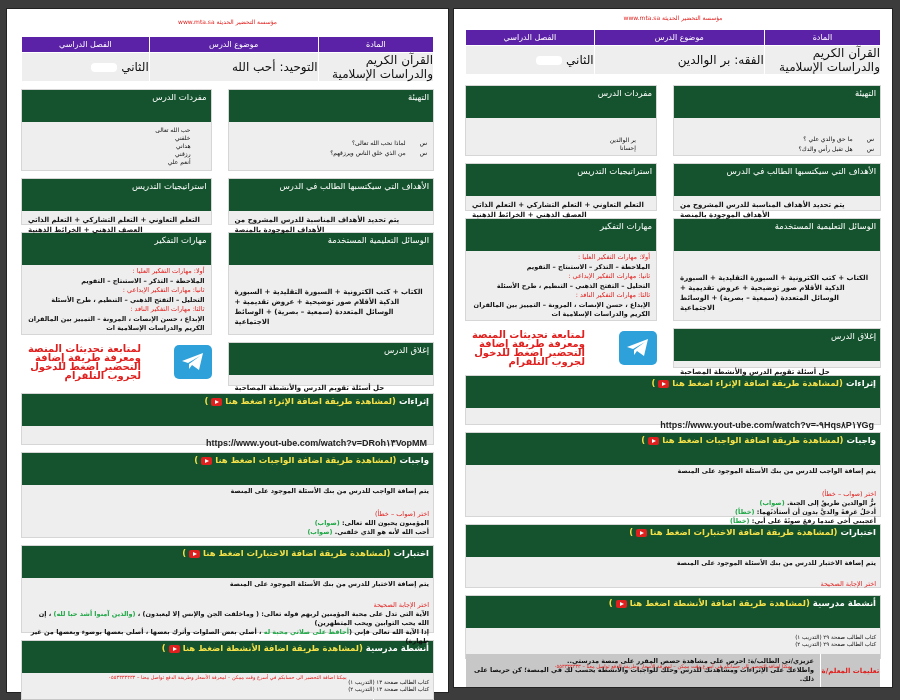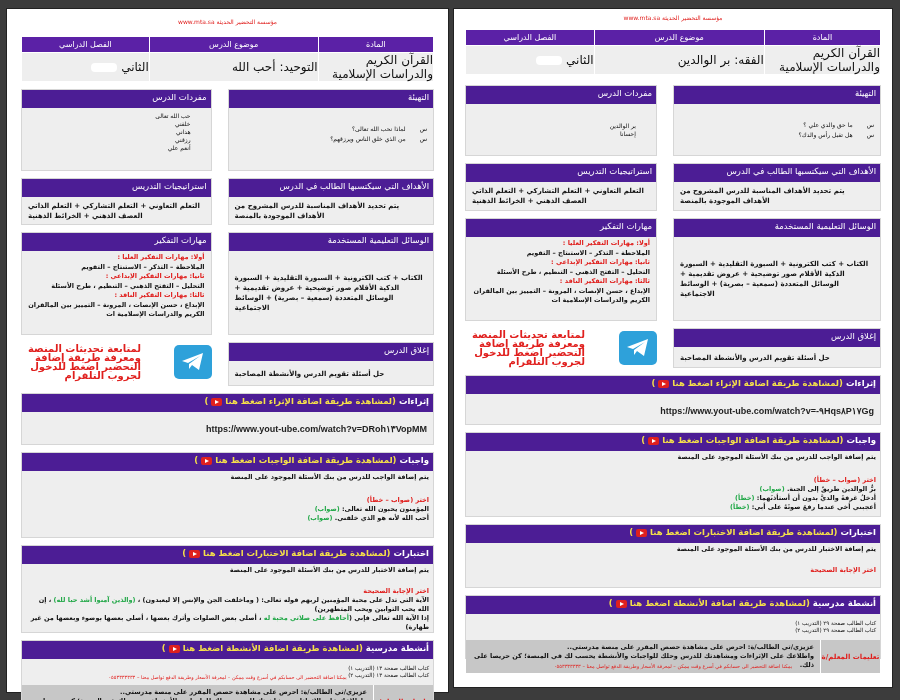--- a/index.html
+++ b/index.html
@@ -43,26 +43,26 @@
 
   .grid2 { display: flex; gap: 16px; margin-top: 7px; }
   .col-r { width: 52%; }
   .col-l { width: 48%; }
 
   .box {
     background: #eeeeee; border: 1px solid #d6d6d6; margin-bottom: 7px;
     font-size: 7px; color: #111;
   }
   .box-h {
-    background: #4c1d95; color: #fff; font-size: 8.5px; height: 18px;
+    background: #14532d; color: #fff; font-size: 8.5px; height: 32px;
     line-height: 15px; padding: 0 4px;
   }
   .box-b { padding: 4px 6px; line-height: 10px; }
   .center { text-align: left; }
-  .red { color: #e0201e; font-weight: bold; }
+  .red { color: #e0201e; font-weight: normal; }
   .green { color: #22a848; }
   .bold { font-weight: bold; }
 
   .q-row { display: flex; gap: 14px; font-size: 6px; }
   .tg-wrap { display: flex; align-items: center; justify-content: space-between; height: 40px; margin-bottom: 4px; }
   .tg-text { color: #e0201e; font-size: 10px; font-weight: bold; text-align: right; line-height: 9px; width: 120px; }
   .tg-icon {
     width: 38px; height: 34px; background: #2ea1da; border-radius: 5px;
     display: flex; align-items: center; justify-content: center;
   }

